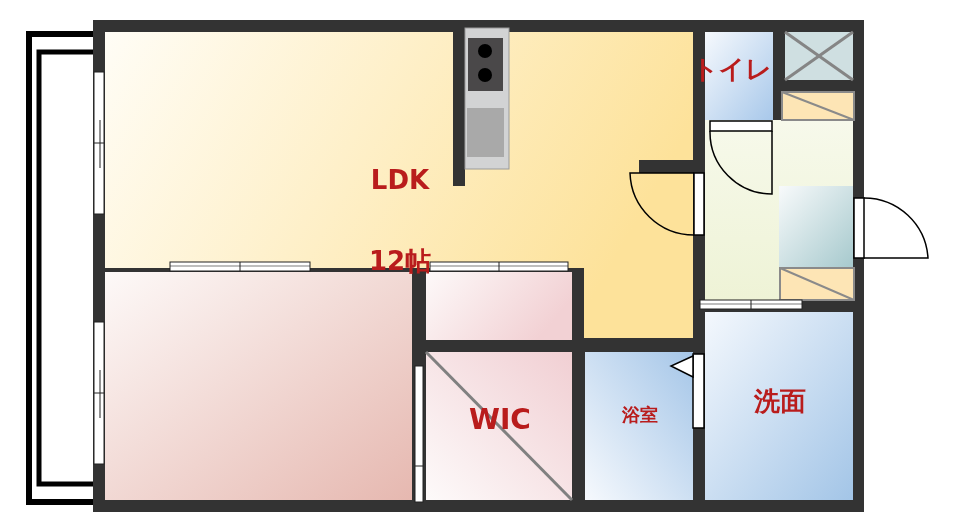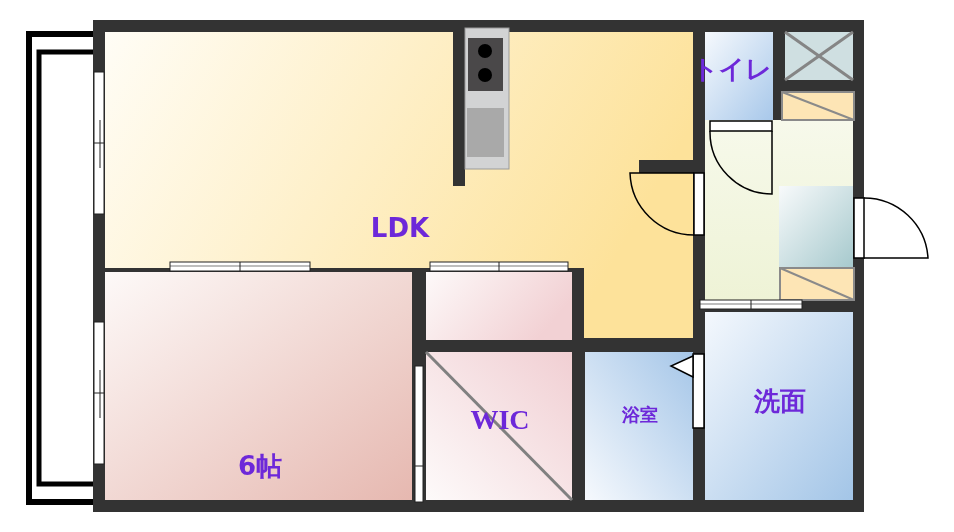--- a/index.html
+++ b/index.html
@@ -1,22 +1,22 @@
 <!DOCTYPE html>
 <html><head>
 <meta charset="utf-8">
 <style>
   html, body { margin: 0; padding: 0; background: #ffffff; }
   body { width: 954px; height: 532px; overflow: hidden; position: relative; font-family: "DejaVu Sans", sans-serif; }
   #plan { position: absolute; left: 0; top: 0; width: 954px; height: 532px; }
-  .label { position: absolute; font-family: "DejaVu Sans", sans-serif; font-weight: bold; color: #6d28d9; text-align: center; line-height: 1.05; white-space: pre; }
-  .label .l1, .label .l2 { display: block; margin-top: 48px; }
+  .label { position: absolute; font-family: "DejaVu Sans", sans-serif; font-weight: bold; color: #b91c1c; text-align: center; line-height: 1.05; white-space: pre; }
+  .label .l1, .label .l2 { display: block; }
   .lbl-ldk { left: 350px; top: 112px; width: 100px; font-size: 26px; }
   .lbl-yoshitsu { left: 210px; top: 350px; width: 100px; font-size: 26px; }
-  .lbl-wic { left: 450px; top: 405px; width: 100px; font-size: 28px; font-family: Liberation Serif, serif; }
+  .lbl-wic { left: 450px; top: 405px; width: 100px; font-size: 28px; }
   .lbl-bath { left: 590px; top: 406px; width: 100px; font-size: 18px; }
   .lbl-wash { left: 730px; top: 388px; width: 100px; font-size: 26px; }
   .lbl-toilet { left: 692px; top: 56px; width: 90px; font-size: 26px; text-align: left; }
 </style>
 </head>
 <body>
 
 <svg id="plan" viewBox="0 0 954 532" xmlns="http://www.w3.org/2000/svg">
   <defs>
     <linearGradient id="gLdk" x1="0" y1="0" x2="1" y2="0.3">
@@ -158,20 +158,20 @@
   </g>
 
   <g>
     <rect x="693" y="354" width="11" height="74" fill="#fff" stroke="#000" stroke-width="1.5"></rect>
     <polygon points="693,356 671,366 693,377" fill="#fff" stroke="#000" stroke-width="1.5"></polygon>
   </g>
 </svg>
 
 <div class="label lbl-ldk">
   <span class="l1">LDK</span>
+  <span class="l2">12帖</span>
 </div>
 <div class="label lbl-yoshitsu">
-  <span class="l2">6帖</span>
 </div>
 <div class="label lbl-wic">WIC</div>
 <div class="label lbl-bath">浴室</div>
 <div class="label lbl-wash">洗面</div>
 <div class="label lbl-toilet">トイレ</div>
 
 </body></html>

